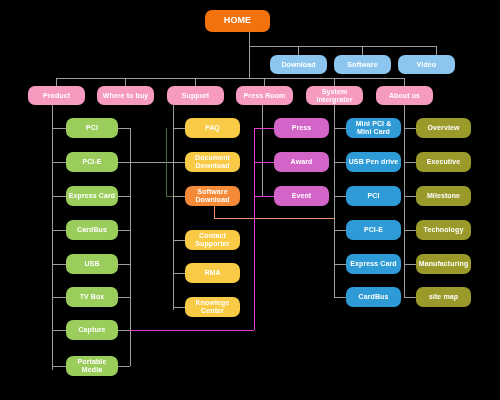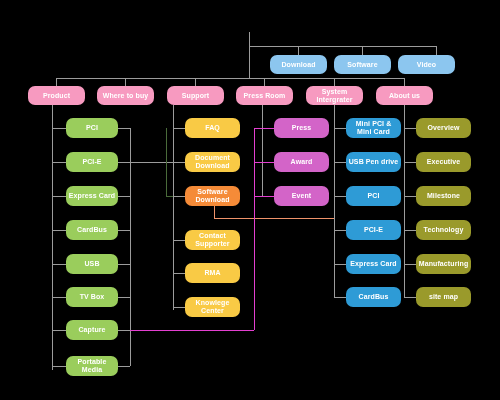--- a/index.html
+++ b/index.html
@@ -97,20 +97,21 @@
 
   <div class="ln lnv" style="left:214px;top:205px;height:13px;background:#F0936A;"></div>
   <div class="ln lnh" style="left:214px;top:218px;width:120px;background:#F0936A;"></div>
 
   <div class="ln lnv" style="left:254px;top:128px;height:202px;background:#E33FD0;"></div>
   <div class="ln lnh" style="left:254px;top:128px;width:20px;background:#E33FD0;"></div>
   <div class="ln lnh" style="left:254px;top:162px;width:20px;background:#E33FD0;"></div>
   <div class="ln lnh" style="left:254px;top:196px;width:20px;background:#E33FD0;"></div>
   <div class="ln lnh" style="left:130px;top:330px;width:124px;background:#E33FD0;"></div>
 
+  <div class="node home" style="left:205px;top:10px;width:65px;height:22px;background:#F4720B;">HOME</div>
 
   <div class="node" style="left:270px;top:55px;width:57px;height:19px;background:#8CC6EF;">Download</div>
   <div class="node" style="left:334px;top:55px;width:57px;height:19px;background:#8CC6EF;">Software</div>
   <div class="node" style="left:398px;top:55px;width:57px;height:19px;background:#8CC6EF;">Video</div>
 
   <div class="node lvl1" style="left:28px;top:86px;width:57px;height:19px;background:#F79AC0;">Product</div>
   <div class="node lvl1 two" style="left:97px;top:86px;width:57px;height:19px;background:#F79AC0;">Where to buy</div>
   <div class="node lvl1" style="left:167px;top:86px;width:57px;height:19px;background:#F79AC0;">Support</div>
   <div class="node lvl1 two" style="left:236px;top:86px;width:57px;height:19px;background:#F79AC0;">Press Room</div>
   <div class="node lvl1 two" style="left:306px;top:86px;width:57px;height:19px;background:#F79AC0;">System Intergrater</div>

